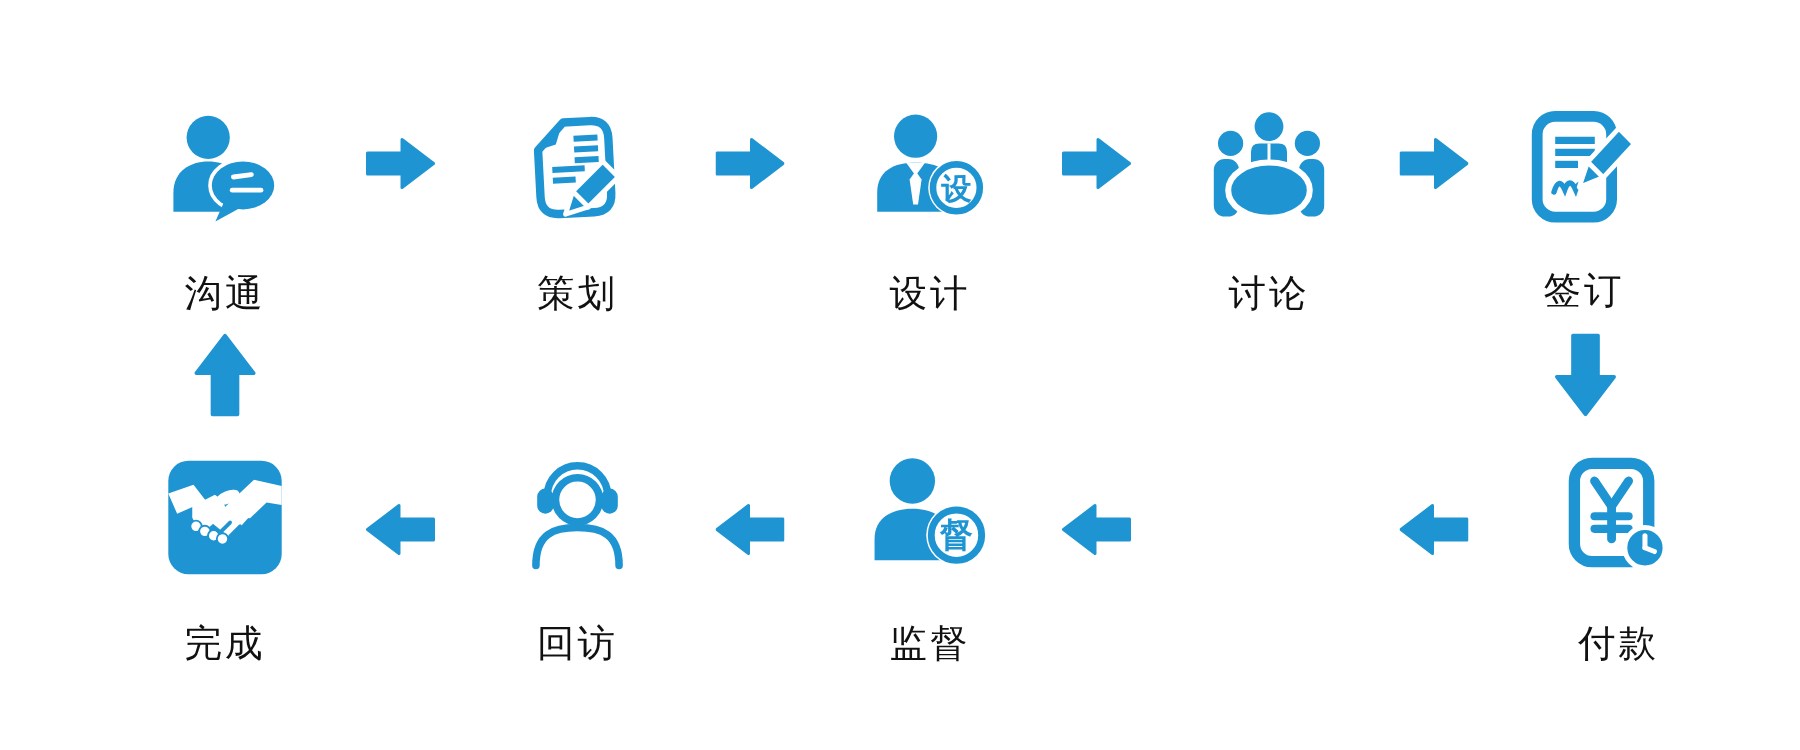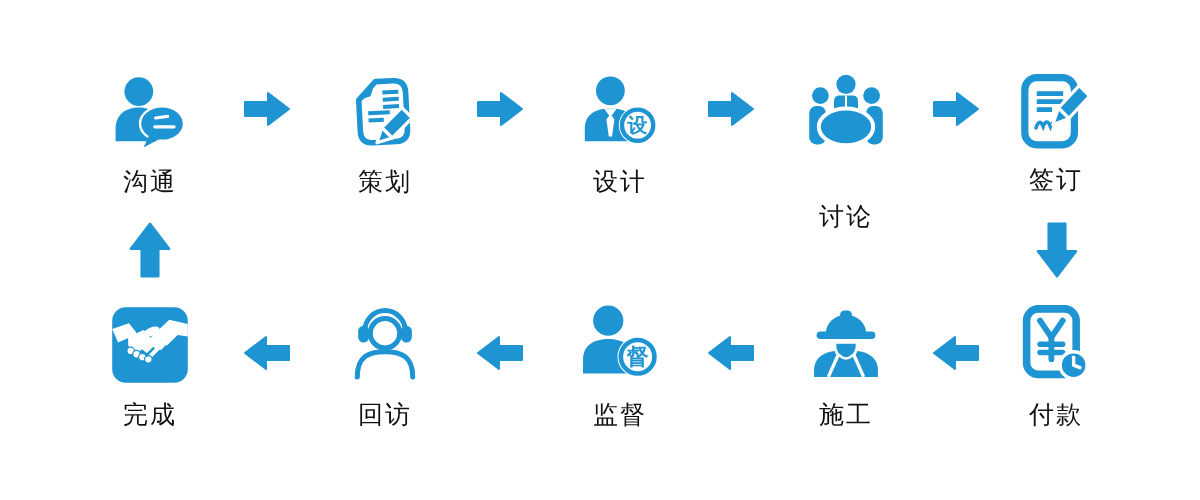--- a/index.html
+++ b/index.html
@@ -5,21 +5,21 @@
   * { margin:0; padding:0; box-sizing:border-box; }
   :root { --accent:#1e94d2; --text:#111111; --bg:#ffffff; }
   html,body { background:var(--bg); }
   body { font-family:"Liberation Sans", sans-serif; }
   .canvas { position:relative; width:1200px; height:500px; background:var(--bg); overflow:hidden; }
 
   .node { position:absolute; transform:translateX(-50%); display:flex; flex-direction:column; align-items:center; }
   .node .icon { width:84px; height:80px; color:var(--accent); }
   .row-bottom .icon { height:84px; }
   .node .icon svg { width:100%; height:100%; display:block; }
-  .node .label { margin-top:13px; font-size:25px; line-height:28px; color:var(--text); letter-spacing:2px; white-space:nowrap; }
+  .node .label { margin-top:28px; font-size:25px; line-height:28px; color:var(--text); letter-spacing:2px; white-space:nowrap; }
 
   .arrow { position:absolute; transform:translate(-50%,-50%); color:var(--accent); }
   .arrow svg { display:block; }
   .arrow.h svg { width:46px; height:36px; }
   .arrow.left svg  { transform:rotate(180deg); }
   .arrow.v svg { width:56px; height:43px; }
   .arrow.down svg { transform:rotate(90deg); }
   .arrow.up svg   { transform:rotate(-90deg); }
 
   svg text { font-family:"Liberation Sans", sans-serif; }
@@ -89,21 +89,21 @@
     </div>
     <div class="label">设计</div>
   </div>
 
   <div class="arrow h right" style="left:731px; top:109px;">
     <svg viewBox="0 0 46 36">
         <polygon points="1,11 24,11 24,2 45,18 24,34 24,25 1,25" fill="currentColor" stroke="currentColor" stroke-width="2" stroke-linejoin="round"></polygon>
       </svg>
   </div>
 
-  <div class="node row-top" style="left:846px; top:74px;gap:35px;">
+  <div class="node row-top" style="left:846px; top:74px;">
     <div class="icon">
       <svg viewBox="0 0 100 100">
         <circle cx="50" cy="13" r="12" fill="currentColor"></circle>
         <path d="M35 46 V34 Q35 27 42 27 H58 Q65 27 65 34 V46 Z" fill="currentColor"></path>
         <line x1="50" y1="27" x2="50" y2="46" stroke="#fff" stroke-width="2.5"></line>
         <circle cx="18" cy="27" r="10.5" fill="currentColor"></circle>
         <rect x="4" y="40" width="21" height="48" rx="9" fill="currentColor"></rect>
         <circle cx="82" cy="27" r="10.5" fill="currentColor"></circle>
         <rect x="75" y="40" width="21" height="48" rx="9" fill="currentColor"></rect>
         <ellipse cx="50" cy="66" rx="34" ry="23" fill="currentColor" stroke="#fff" stroke-width="5"></ellipse>
@@ -138,21 +138,21 @@
         <polygon points="1,11 24,11 24,2 45,18 24,34 24,25 1,25" fill="currentColor" stroke="currentColor" stroke-width="2" stroke-linejoin="round"></polygon>
       </svg>
   </div>
 
   <div class="arrow v up" style="left:150px; top:250px;">
     <svg viewBox="0 0 46 36">
         <polygon points="1,11 24,11 24,2 45,18 24,34 24,25 1,25" fill="currentColor" stroke="currentColor" stroke-width="2" stroke-linejoin="round"></polygon>
       </svg>
   </div>
 
-  <div class="node row-bottom" style="left:1056px; top:303px;align-items:center;">
+  <div class="node row-bottom" style="left:1079px; top:303px;align-items:center;">
     <div class="icon">
       <svg viewBox="0 0 100 100">
         <rect x="15" y="7" width="59" height="78" rx="14" fill="none" stroke="currentColor" stroke-width="9"></rect>
         <g stroke="currentColor" stroke-width="7" stroke-linecap="round">
           <line x1="31" y1="21" x2="44.5" y2="41"></line>
           <line x1="58" y1="21" x2="44.5" y2="41"></line>
           <line x1="44.5" y1="41" x2="44.5" y2="67"></line>
         </g>
         <g stroke="currentColor" stroke-width="6.5" stroke-linecap="round">
           <line x1="31" y1="49" x2="58" y2="49"></line>
@@ -165,34 +165,20 @@
     </div>
     <div class="label">付款</div>
   </div>
 
   <div class="arrow h left" style="left:956px; top:353px;">
     <svg viewBox="0 0 46 36">
         <polygon points="1,11 24,11 24,2 45,18 24,34 24,25 1,25" fill="currentColor" stroke="currentColor" stroke-width="2" stroke-linejoin="round"></polygon>
       </svg>
   </div>
 
-  <div class="node row-bottom" style="left:846px; top:303px;">
-    <div class="icon">
-      <svg viewBox="0 0 100 100">
-        <rect x="43" y="9" width="14" height="12" rx="5" fill="currentColor"></rect>
-        <path d="M26 36 a24 22 0 0 1 48 0 Z" fill="currentColor"></path>
-        <rect x="15" y="34" width="70" height="9" rx="4.5" fill="currentColor"></rect>
-        <path d="M12 88 V80 C12 63 27 56 50 56 C73 56 88 63 88 80 V88 Z" fill="currentColor"></path>
-        <path d="M37 47 Q36 59 43 63 Q47 66 50 66 Q53 66 57 63 Q64 59 63 47 Z" fill="currentColor" stroke="#fff" stroke-width="3"></path>
-        <line x1="41" y1="61" x2="29" y2="88" stroke="#fff" stroke-width="4"></line>
-        <line x1="59" y1="61" x2="71" y2="88" stroke="#fff" stroke-width="4"></line>
-      </svg>
-    </div>
-    <div class="label">施工</div>
-  </div>
 
   <div class="arrow h left" style="left:731px; top:353px;">
     <svg viewBox="0 0 46 36">
         <polygon points="1,11 24,11 24,2 45,18 24,34 24,25 1,25" fill="currentColor" stroke="currentColor" stroke-width="2" stroke-linejoin="round"></polygon>
       </svg>
   </div>
 
   <div class="node row-bottom" style="left:620px; top:303px;">
     <div class="icon">
       <svg viewBox="0 0 100 100">

